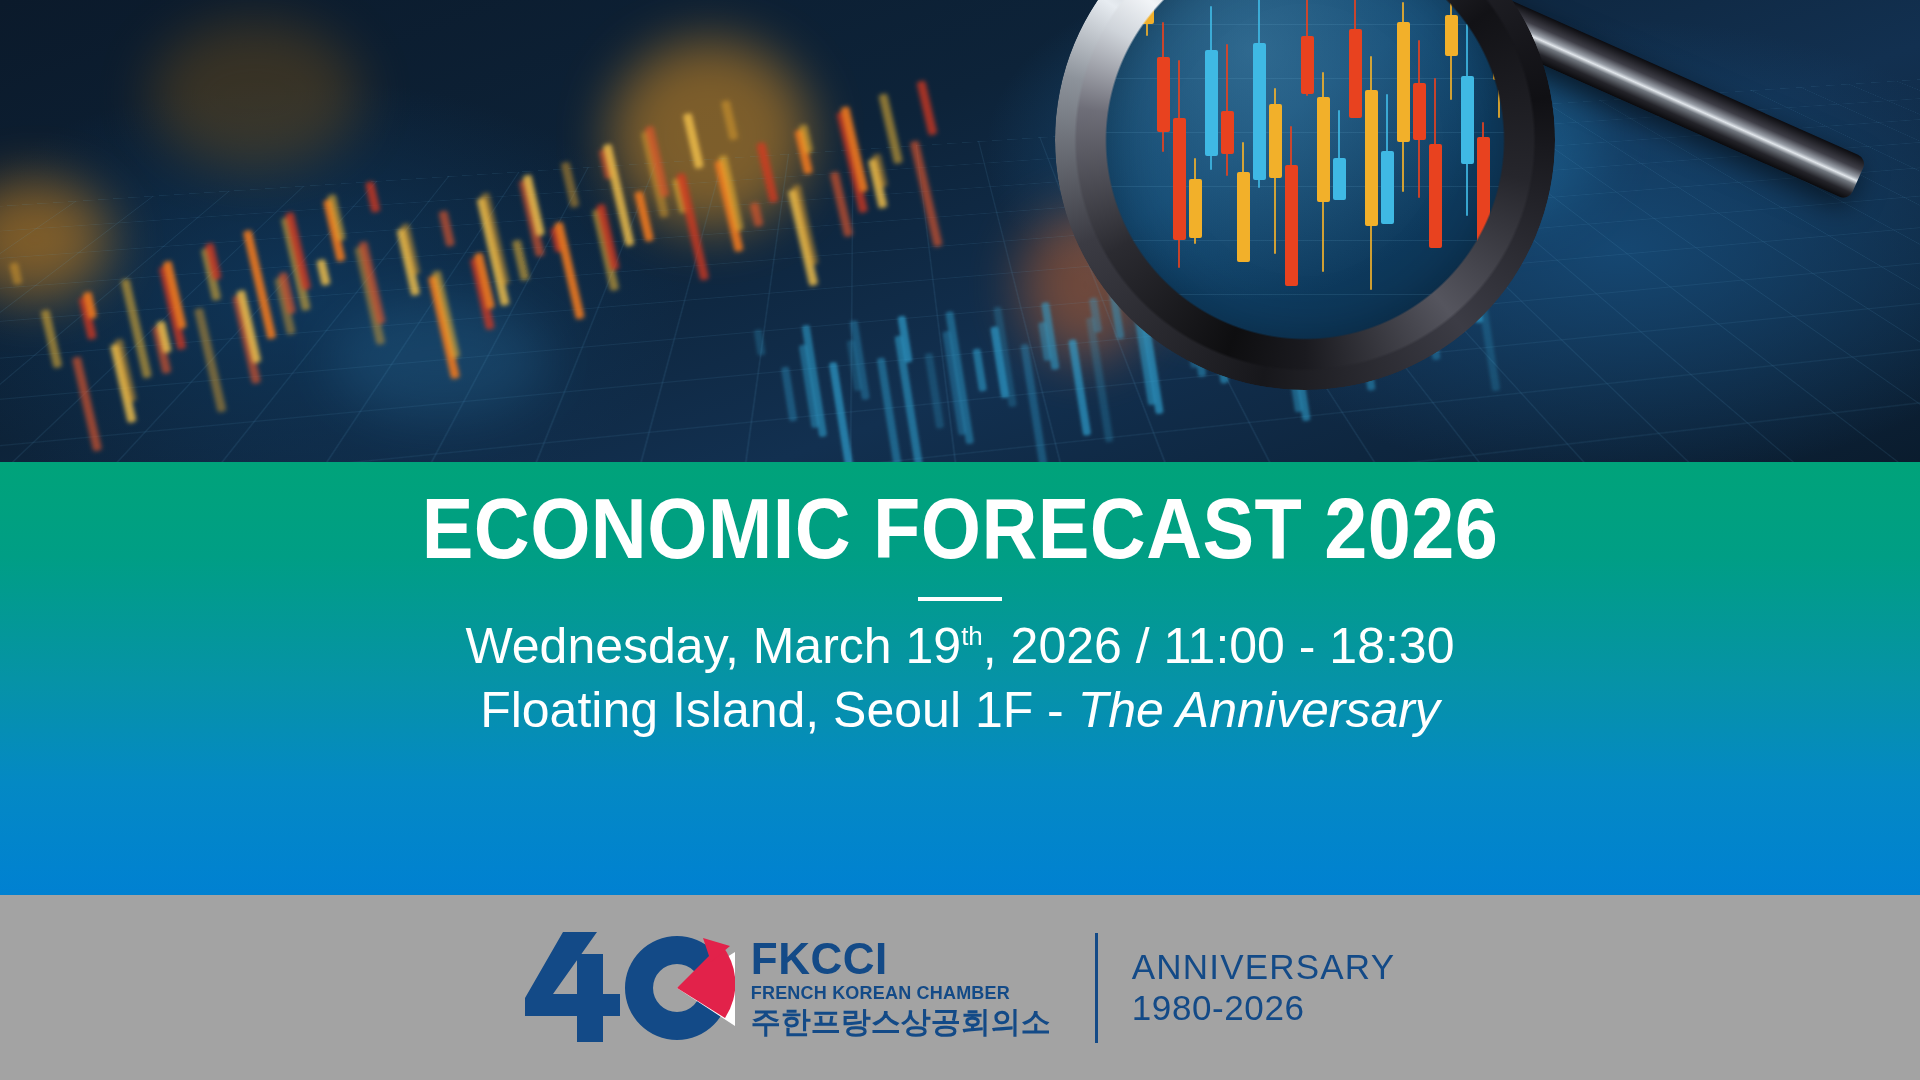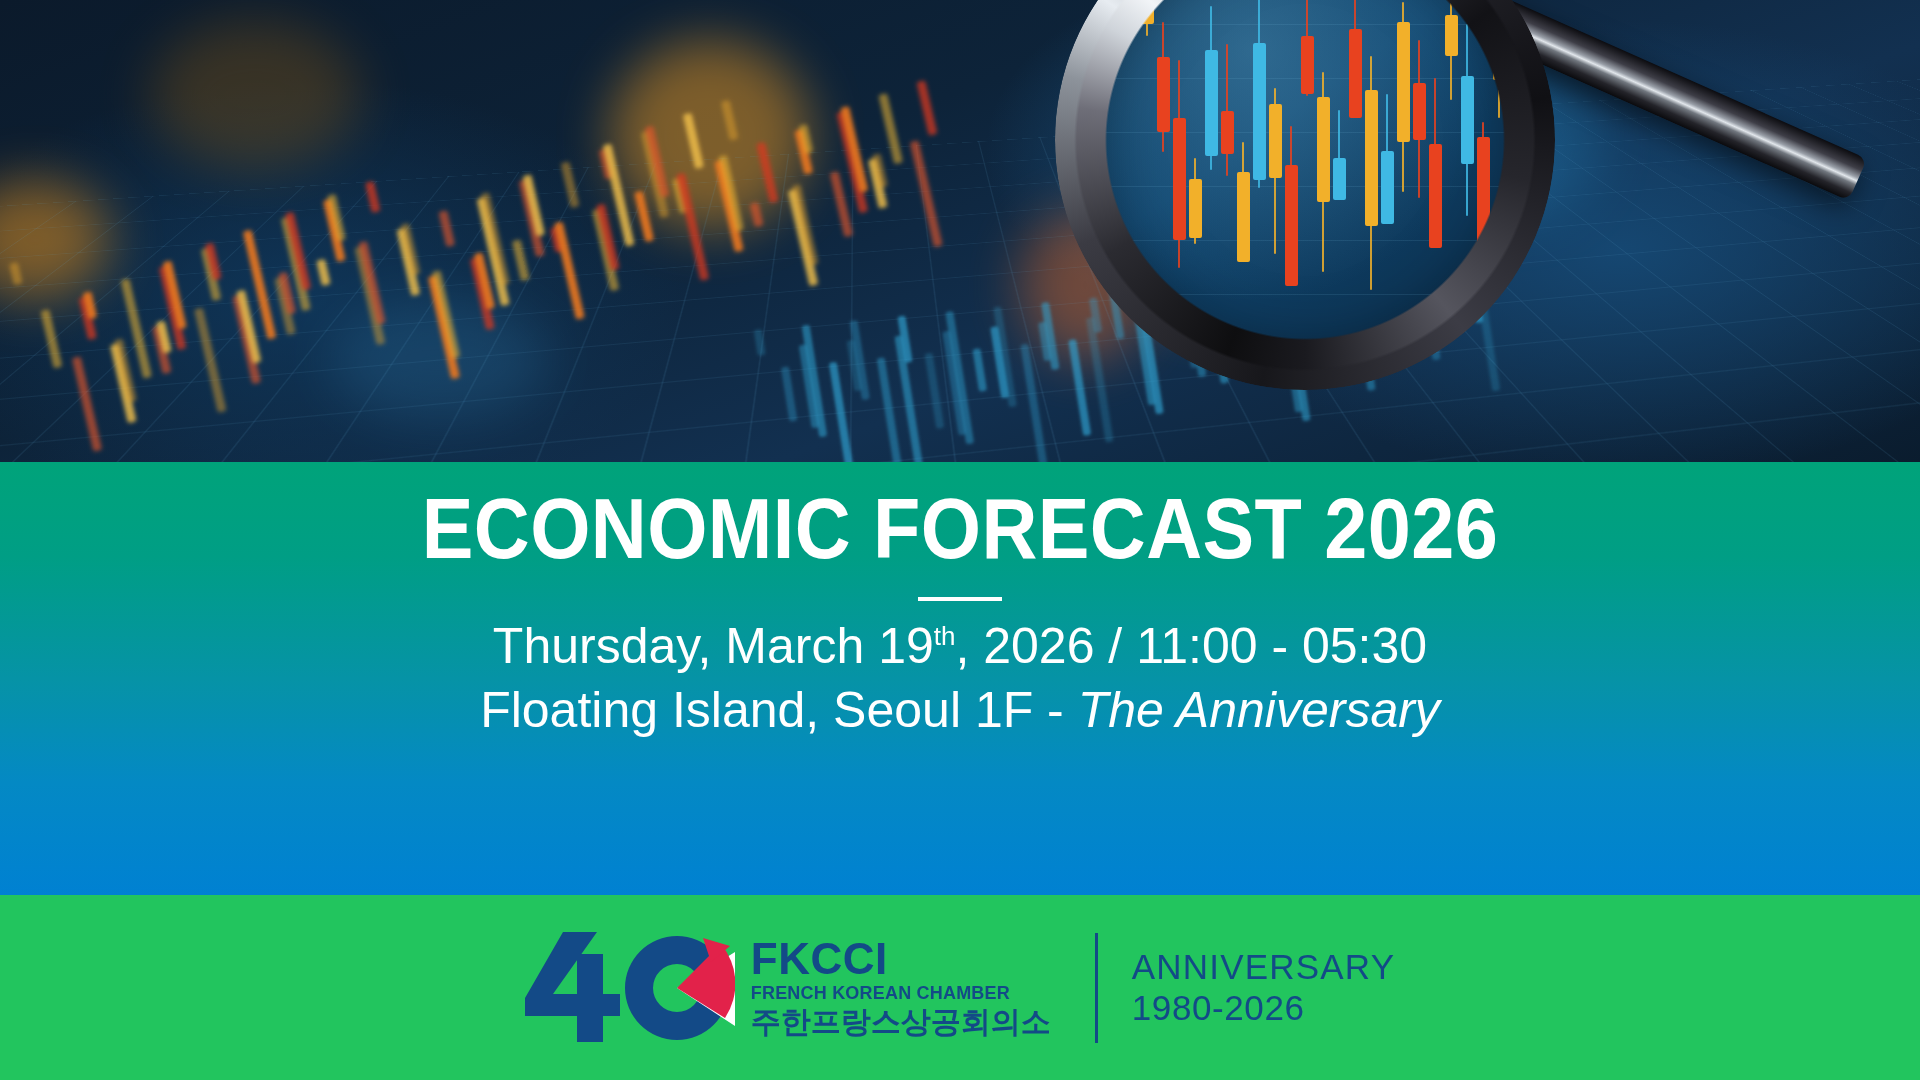--- a/index.html
+++ b/index.html
@@ -220,21 +220,21 @@
     margin-top: 10px;
     white-space: nowrap;
   }
 
   
   .footer {
     position: absolute;
     left: 0; top: 895px;
     width: 1920px;
     height: 185px;
-    background: #22c55e;
+    background: #a3a3a3;
     display: flex;
     align-items: center;
     justify-content: center;
   }
   .logo-lockup {
     display: flex;
     align-items: center;
     gap: 0;
   }
   .mark-40 {
@@ -494,21 +494,21 @@
       <div class="glass-rim2"></div>
     </div>
   </div>
 
   <div class="band">
     <h1 class="event-title">ECONOMIC FORECAST 2026</h1>
 
     <hr class="rule">
 
     <div class="event-datetime">
-      <span>Thursday, March 19</span><sup>th</sup><span>, 2026 / 11:00 - 05:30</span>
+      <span>Wednesday, March 19</span><sup>th</sup><span>, 2026 / 11:00 - 18:30</span>
     </div>
 
     <div class="event-venue">
       <span>Floating Island, Seoul 1F - </span><em>The Anniversary</em>
     </div>
 
   </div>
 
   <div class="footer">
     <div class="logo-lockup">

